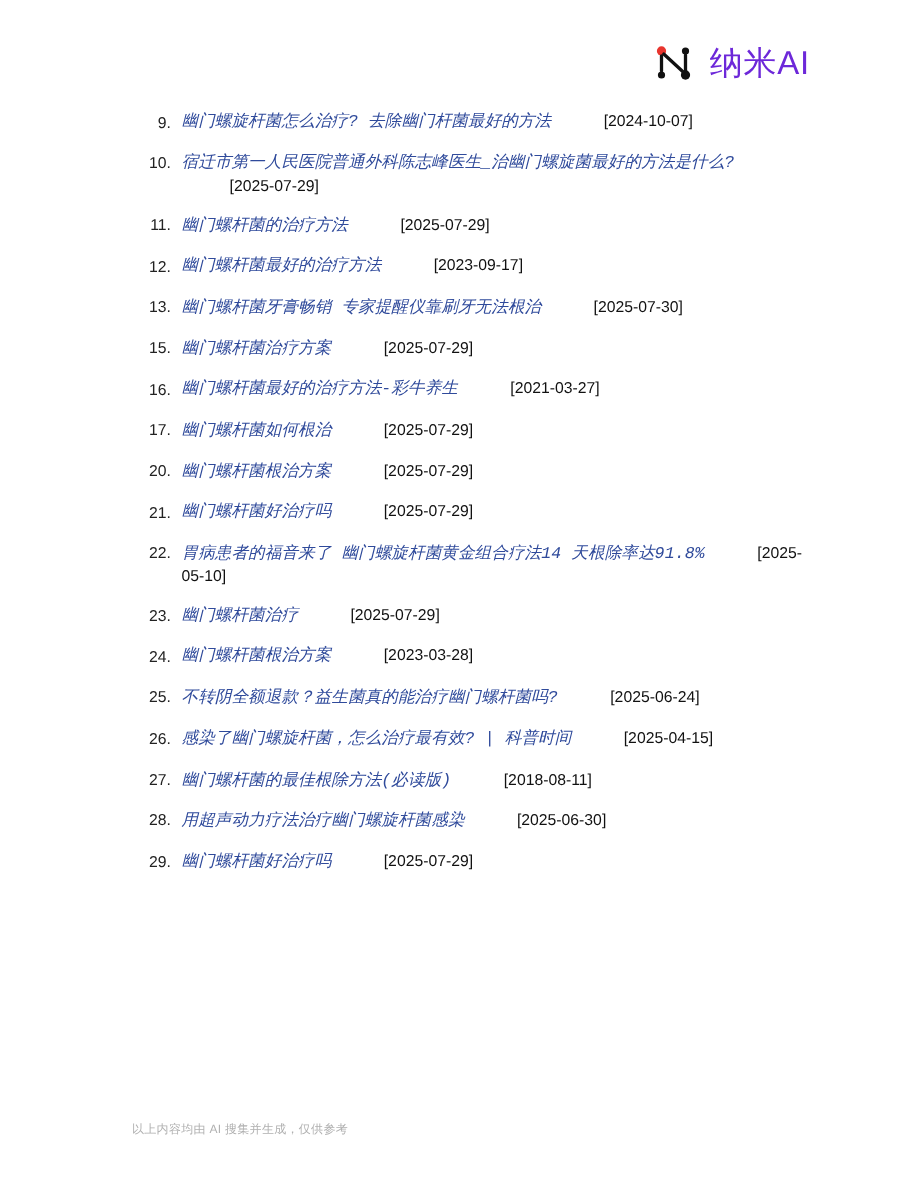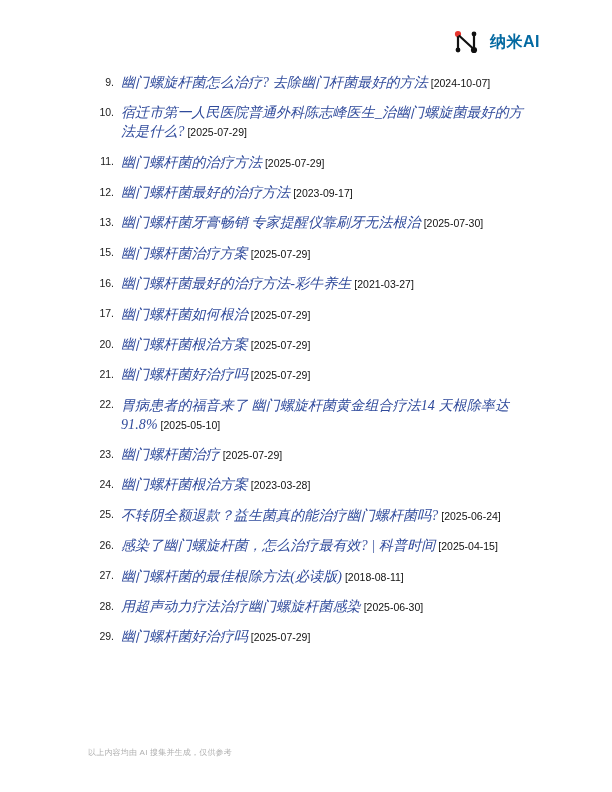--- a/index.html
+++ b/index.html
@@ -28,23 +28,23 @@
     display: flex;
     align-items: center;
     gap: 10px;
   }
   .logo-mark {
     width: 28px;
     height: 28px;
     position: relative;
   }
   .logo-text {
-    font-size: 16px;
-    font-weight: bold;
-    color: #0369a1;
+    font-size: 22px;
+    font-weight: normal;
+    color: #6d28d9;
     letter-spacing: 0.5px;
     line-height: 1;
   }
   
   .list {
     position: absolute;
     top: 74px;
     left: 88px;
     width: 448px;
   }
@@ -63,29 +63,30 @@
     font-family: "Liberation Sans", sans-serif;
     padding-top: 0.5px;
   }
   .item-body {
     flex: 1 1 auto;
     font-size: 10.5px;
   }
   .item-title {
     color: #2f4a9b;
     font-style: italic;
-    font-family: Liberation Serif, serif;
-    font-size: 14px;
+    font-family: Liberation Mono, monospace;
+    font-size: 11px;
     letter-spacing: 0.1px;
   }
   .item-date {
     color: #111111;
     font-family: "Liberation Sans", sans-serif;
     font-size: 10.5px;
     font-style: normal;
+    margin-left: 32px;
   }
   .footer {
     position: absolute;
     left: 88px;
     top: 747px;
     font-size: 8px;
     color: #b0b0b0;
     letter-spacing: 0.2px;
   }
 </style>

